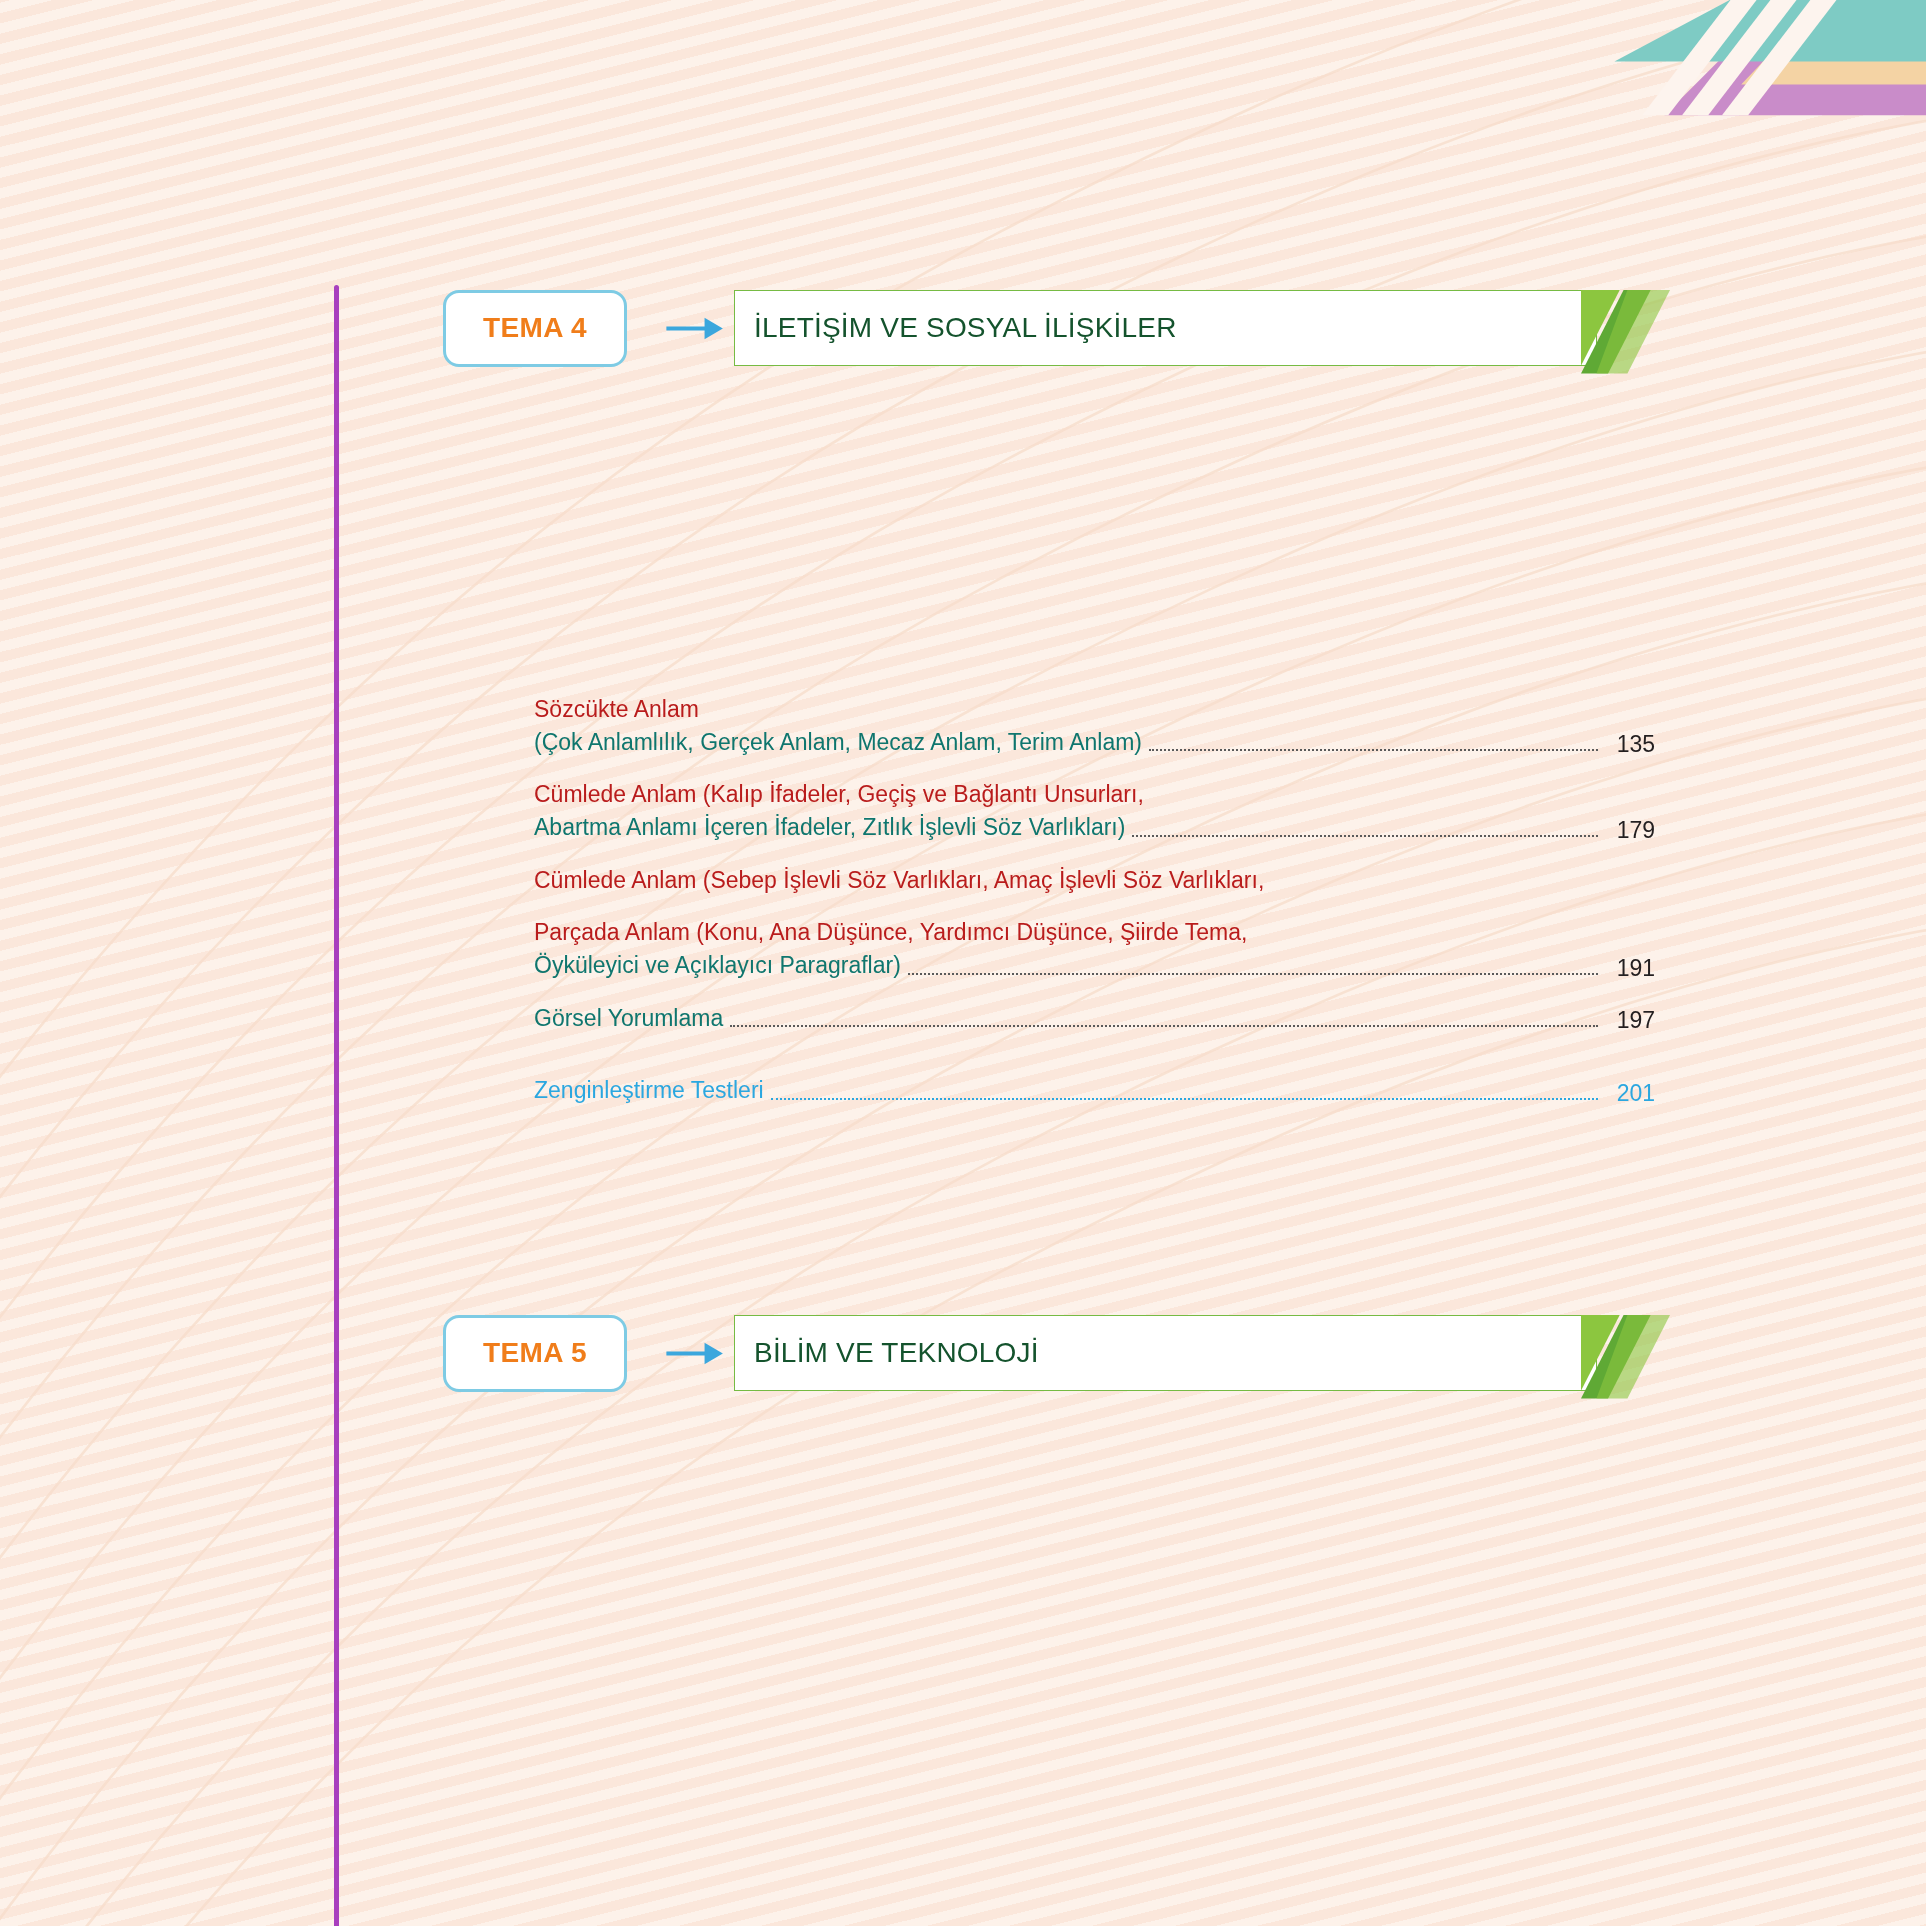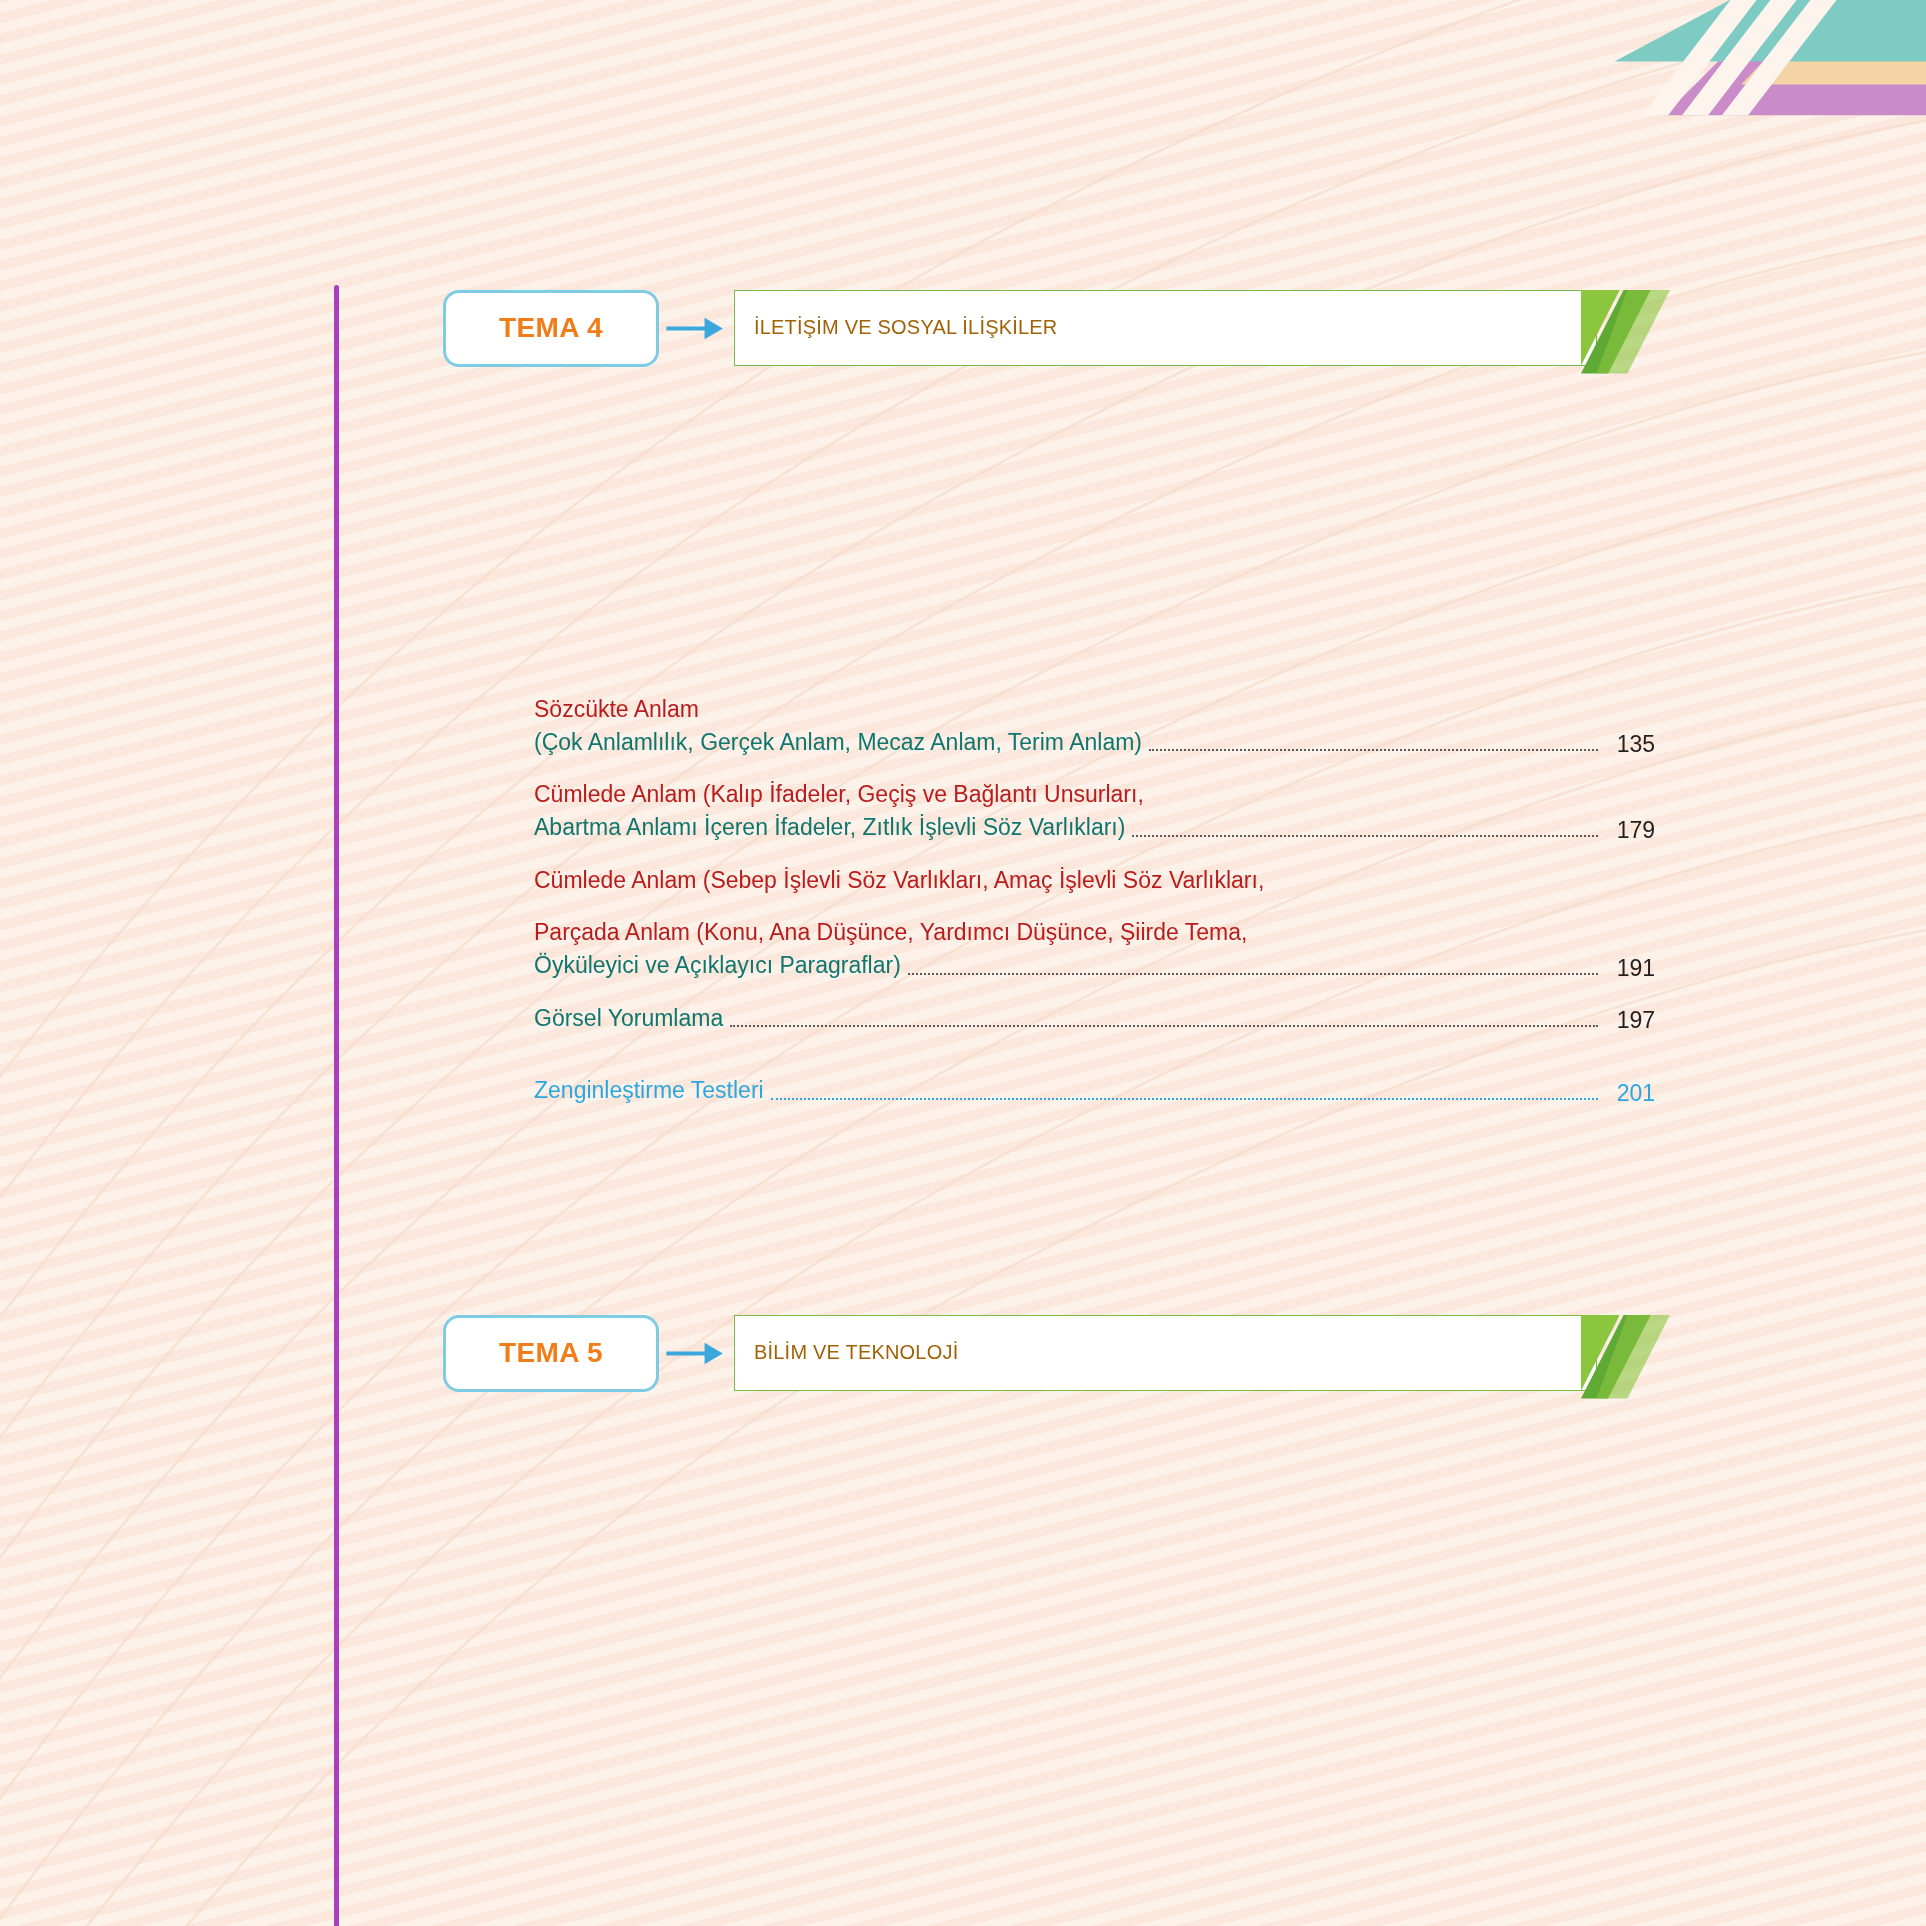--- a/index.html
+++ b/index.html
@@ -67,21 +67,21 @@
 
   .theme-header {
     position: relative;
     height: 89px;
   }
 
   .tema-badge {
     position: absolute;
     left: 443px;
     top: 4.6px;
-    width: 216px;
+    width: 184px;
     height: 77px;
     border: 3.1px solid #7ecbe4;
     border-radius: 16px;
     background: #ffffff;
     display: flex;
     align-items: center;
     justify-content: center;
     box-sizing: border-box;
   }
   .tema-badge span {
@@ -106,22 +106,22 @@
     top: 4.6px;
     width: 863px;
     height: 76px;
     background: #ffffff;
     border: 1.5px solid #76bb43;
     box-sizing: border-box;
     display: flex;
     align-items: center;
   }
   .title-bar > span {
-    font-size: 20px;
-    color: #a16207;
+    font-size: 28px;
+    color: #14532d;
     padding-left: 19px;
     letter-spacing: 0.2px;
   }
   .title-flag {
     position: absolute;
     left: 1581px;
     top: 4.6px;
     width: 89px;
     height: 89px;
     pointer-events: none;

